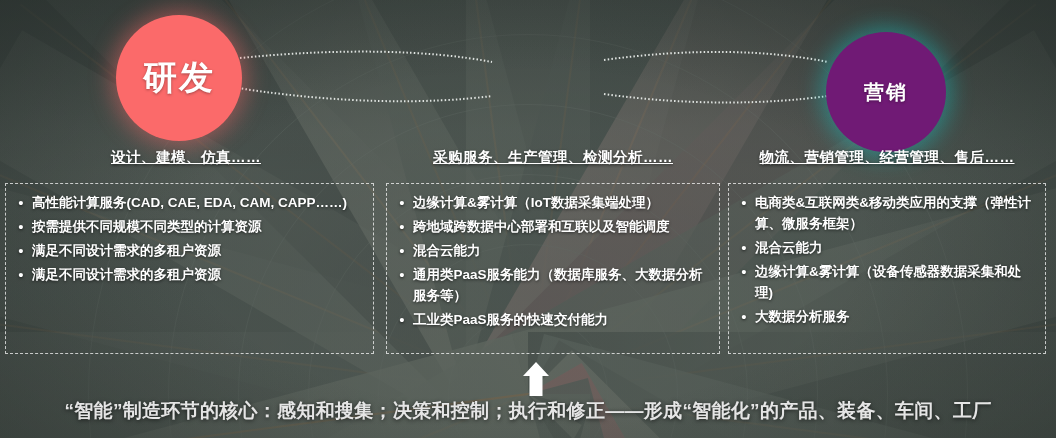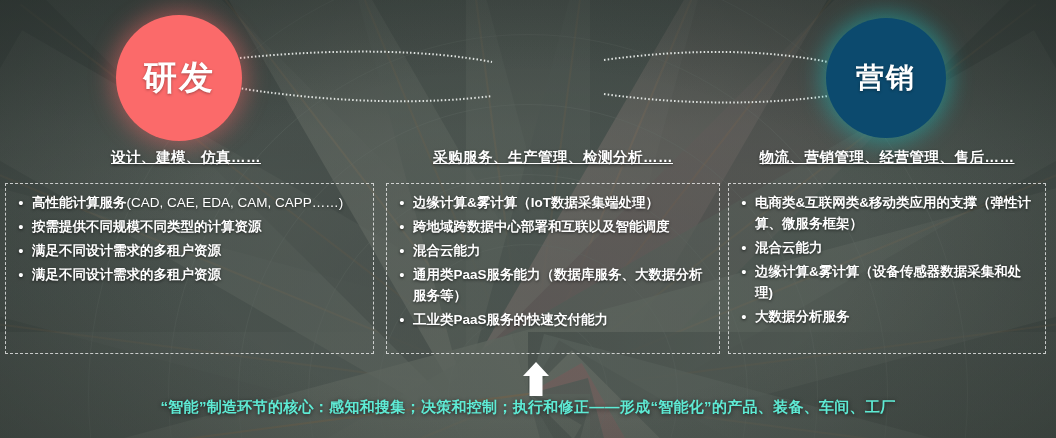--- a/index.html
+++ b/index.html
@@ -64,21 +64,21 @@
     position: absolute;
     border-radius: 50%;
     display: flex; align-items: center; justify-content: center;
     color: #ffffff;
     font-weight: bold;
     letter-spacing: 2px;
     text-shadow: 0 1px 3px rgba(0,0,0,.35);
   }
   #node-rd      { left: 116px; top: 15px;  width: 126px; height: 126px; background: #fb6a6a; box-shadow: 0 0 22px 5px rgba(251,106,106,.45); font-size: 34px; }
   #node-mfg     { left: 490px; top: 20px;  width: 116px; height: 116px; background: #11b0e8; box-shadow: 0 0 22px 5px rgba(17,176,232,.45); font-size: 31px; }
-  #node-mkt     { left: 826px; top: 18px;  width: 120px; height: 120px; background: #0c4a6e; box-shadow: 0 0 22px 5px rgba(23,200,200,.45); font-size: 28px; }
+  #node-mkt     { left: 826px; top: 32px;  width: 120px; height: 120px; background: #701a75; box-shadow: 0 0 22px 5px rgba(23,200,200,.45); font-size: 20px; }
 
   
   .col-head {
     position: absolute;
     color: #ffffff;
     font-size: 14.5px;
     font-weight: bold;
     letter-spacing: .5px;
     text-align: center;
     text-shadow: 0 1px 3px rgba(0,0,0,.55);
@@ -110,36 +110,36 @@
     text-shadow: 0 1px 3px rgba(0,0,0,.6);
   }
   .bullet .dot {
     flex: 0 0 22px;
     text-align: center;
     font-size: 15px;
     line-height: 21px;
     color: #ffffff;
   }
   .bullet .txt { flex: 1 1 auto; font-weight: bold; }
-  .bullet .txt .light { font-weight: normal; }
+  .bullet .txt .light { font-weight: bold; }
 
   
   #arrow {
     position: absolute;
     left: 523px; top: 362px;
     width: 26px; height: 34px;
   }
 
   
   #footer {
     position: absolute;
     left: 0; right: 0; top: 398px;
     text-align: center;
-    color: #5eead4;
-    font-size: 15px;
+    color: #e5e5e5;
+    font-size: 19px;
     font-weight: bold;
     letter-spacing: .3px;
     text-shadow: 0 1px 4px rgba(0,0,0,.65);
     white-space: nowrap;
   }
 </style>
 </head>
 <body>
 
 <div id="stage">

